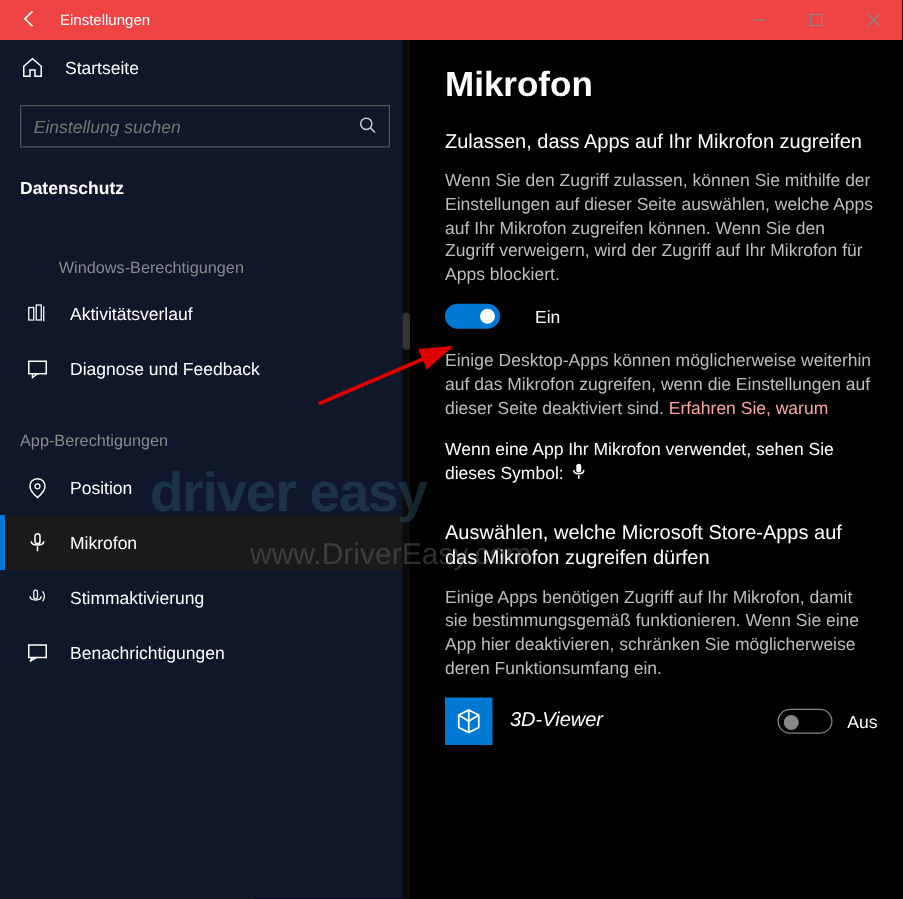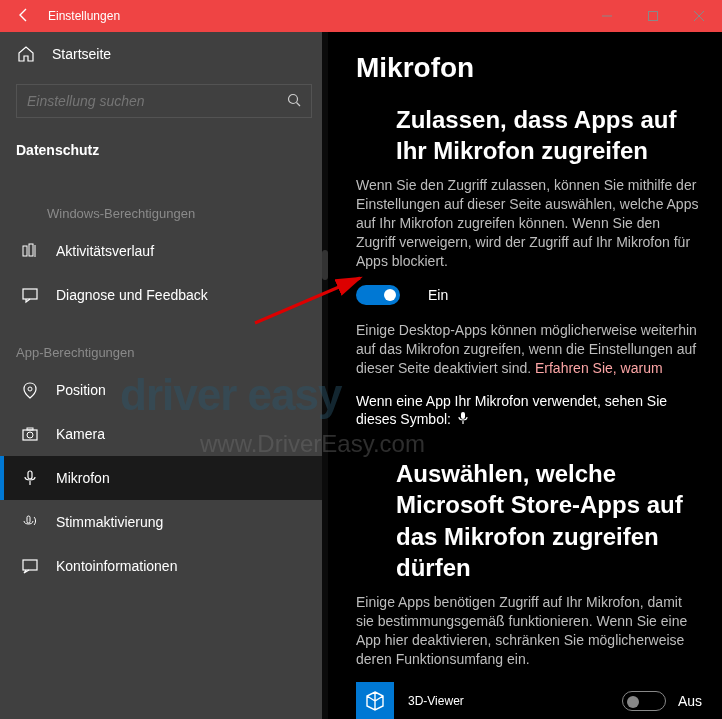--- a/index.html
+++ b/index.html
@@ -28,21 +28,21 @@
   .titlebar .winbtn {
     width: 46px; height: 32px; display: flex; align-items: center; justify-content: center;
     color: #888; font-size: 12px;
   }
   .body {
     display: flex;
     height: calc(100% - 32px);
   }
   .sidebar {
     width: 328px;
-    background: #404040;
+    background: #0f172a;
     padding: 0;
     overflow: hidden;
   }
   .main {
     flex: 1;
     background: #000;
     padding: 20px 20px 0 28px;
     overflow: hidden;
     position: relative;
   }
@@ -79,39 +79,39 @@
     font-size: 14px; color: #fff; gap: 16px;
     border-left: 4px solid transparent;
   }
   .nav-item.active {
     border-left: 4px solid #0078d4;
     background: #1a1a1a;
   }
   .divider { margin-top: 8px; padding-left: 47px; }
 
   .main h1 { font-size: 28px; font-weight: 600; margin-bottom: 20px; }
-  .main h2 { font-size: 24px; font-weight: 700; margin-bottom: 10px; line-height: 1.3; margin-left: 40px; }
+  .main h2 { font-size: 16px; font-weight: 400; margin-bottom: 10px; line-height: 1.3; }
   .main p { font-size: 14px; color: #bdbdbd; line-height: 1.35; margin-bottom: 14px; }
   .main p.white { color: #fff; }
   .main a.link { color: #fca5a5; text-decoration: none; }
   .toggle-row { display: flex; align-items: center; gap: 28px; margin: 6px 0 16px 0; }
   .toggle {
     width: 44px; height: 20px; border-radius: 10px; position: relative;
   }
   .toggle.on { background: #0078d4; }
   .toggle.off { background: #000; border: 1px solid #888; }
   .toggle .thumb {
     position: absolute; width: 12px; height: 12px; border-radius: 50%; background: #fff; top: 4px;
   }
   .toggle.on .thumb { right: 4px; }
   .toggle.off .thumb { left: 4px; background:#888; }
   .toggle-label { font-size: 14px; color: #fff; }
   .app-row { display:flex; align-items:center; gap: 14px; margin-top: 6px;}
   .app-icon { width: 38px; height: 38px; background:#0078d4; display:flex; align-items:center; justify-content:center;}
-  .app-name { flex:1; font-size: 12px; color:#fff; }
+  .app-name { flex:1; font-size: 16px; color:#fff;font-style:italic; }
   .app-toggle-wrap{ display:flex; align-items:center; gap:12px; }
 
   
   .arrow {
     position: absolute;
     left: 250px; top: 228px;
     width: 140px; height: 100px;
     pointer-events: none;
   }
   
@@ -209,30 +209,20 @@
 
     <div class="nav-item">
       <span class="icon-slot">
         <svg width="18" height="18" viewBox="0 0 18 18">
             <path d="M9 2 C5 2 3 5 3 8 C3 12 9 17 9 17 C9 17 15 12 15 8 C15 5 13 2 9 2 Z" stroke="#fff" fill="none" stroke-width="1.2"></path>
             <circle cx="9" cy="8" r="2" stroke="#fff" fill="none"></circle>
           </svg>
       </span>
       <span>Position</span>
     </div>
-    <div class="nav-item">
-      <span class="icon-slot">
-        <svg width="18" height="18" viewBox="0 0 18 18">
-            <rect x="2" y="5" width="14" height="10" stroke="#fff" fill="none" stroke-width="1.2"></rect>
-            <circle cx="9" cy="10" r="3" stroke="#fff" fill="none"></circle>
-            <rect x="6" y="3" width="6" height="2" stroke="#fff" fill="none"></rect>
-          </svg>
-      </span>
-      <span>Kamera</span>
-    </div>
     <div class="nav-item active">
       <span class="icon-slot">
         <svg width="18" height="18" viewBox="0 0 18 18">
             <rect x="7" y="2" width="4" height="8" rx="2" stroke="#fff" fill="none" stroke-width="1.2"></rect>
             <path d="M4 8 C4 12 14 12 14 8" stroke="#fff" fill="none" stroke-width="1.2"></path>
             <line x1="9" y1="12" x2="9" y2="16" stroke="#fff" stroke-width="1.2"></line>
           </svg>
       </span>
       <span>Mikrofon</span>
     </div>
@@ -246,21 +236,21 @@
       </span>
       <span>Stimmaktivierung</span>
     </div>
     <div class="nav-item">
       <span class="icon-slot">
         <svg width="18" height="18" viewBox="0 0 18 18">
             <rect x="2" y="3" width="14" height="10" stroke="#fff" fill="none" stroke-width="1.2"></rect>
             <path d="M5 13 L3 16 L8 13" stroke="#fff" fill="none" stroke-width="1.2"></path>
           </svg>
       </span>
-      <span>Kontoinformationen</span>
+      <span>Benachrichtigungen</span>
     </div>
   </div>
 
   <div class="main">
     <h1>Mikrofon</h1>
 
     <h2>Zulassen, dass Apps auf Ihr Mikrofon zugreifen</h2>
     <p>Wenn Sie den Zugriff zulassen, können Sie mithilfe der Einstellungen auf dieser Seite auswählen, welche Apps auf Ihr Mikrofon zugreifen können. Wenn Sie den Zugriff verweigern, wird der Zugriff auf Ihr Mikrofon für Apps blockiert.</p>
 
     <div class="toggle-row">

